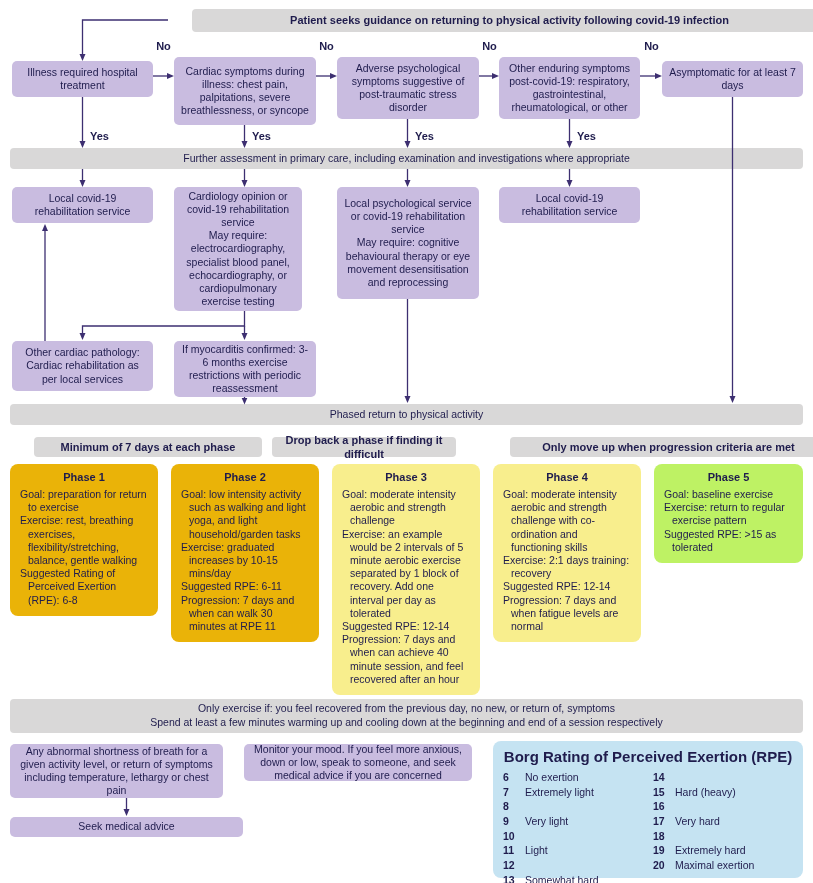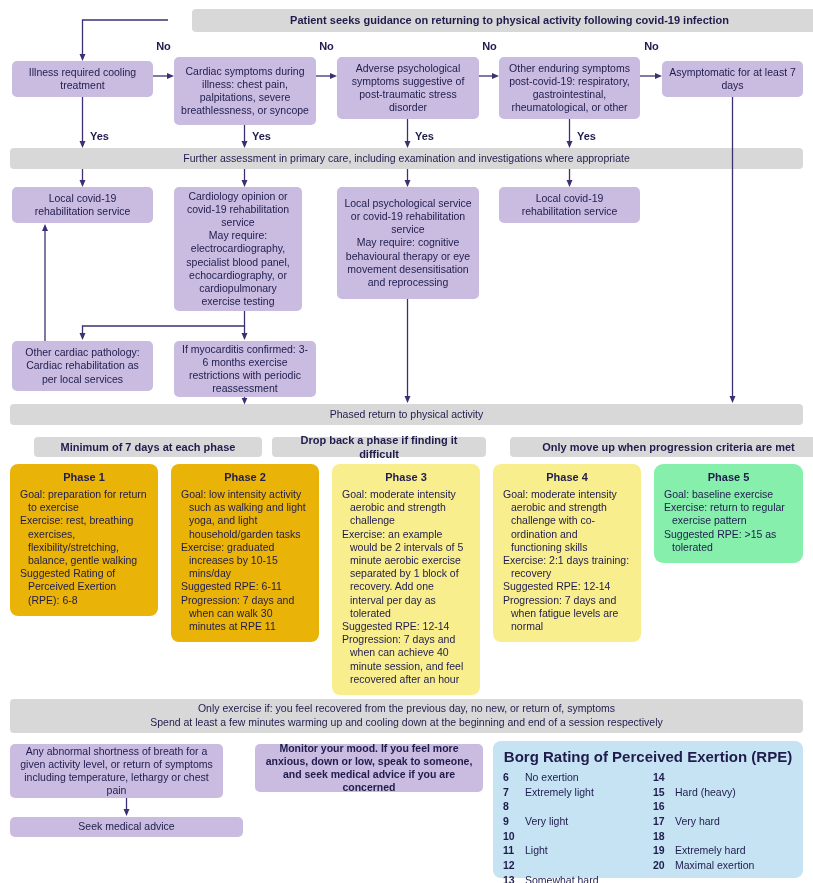--- a/index.html
+++ b/index.html
@@ -19,38 +19,38 @@
     background:#c9bce0; border-radius:5px;
     display:flex; flex-direction:column; align-items:center; justify-content:center;
     text-align:center; font-size:10.5px; line-height:1.26; padding:3px 6px;
   }
   .lbl { font-weight:bold; font-size:11px; text-align:center; }
   .phase { border-radius:8px; padding:7px 10px 9px; font-size:10.5px; line-height:1.26; }
   .phase .ptitle { font-weight:bold; text-align:center; font-size:11px; margin-bottom:3px; }
   .pitem { padding-left:8px; text-indent:-8px; }
   .red    { background:#eab308; }
   .yellow { background:#f8ee8d; }
-  .teal   { background:#86efac;border-radius:9px; }
+  .teal   { background:#bef264; }
   .borg { background:#c5e3f2; border-radius:8px; padding:7px 10px; font-size:10.5px; }
   .borg .btitle { font-weight:bold; text-align:center; font-size:15px; margin-bottom:5px; }
   .bcols { display:flex; }
   .bcol-left { width:150px; flex:none; }
   .bcol-right { flex:1; }
   .brow { display:flex; line-height:1.4; }
   .brow .n { font-weight:bold; width:22px; flex:none; }
   svg.flow { position:absolute; left:0; top:0; pointer-events:none; }
 </style>
 </head>
 <body>
 
 <div id="stage">
 
   <div class="abs banner bold" style="left:168px; top:9px; width:635px; height:23px;">Patient seeks guidance on returning to physical activity following covid-19 infection</div>
 
-  <div class="abs pbox" style="left:12px; top:61px; width:141px; height:36px;">Illness required cooling treatment</div>
+  <div class="abs pbox" style="left:12px; top:61px; width:141px; height:36px;">Illness required hospital treatment</div>
   <div class="abs pbox" style="left:174px; top:57px; width:142px; height:68px;">Cardiac symptoms during illness: chest pain, palpitations, severe breathlessness, or syncope</div>
   <div class="abs pbox" style="left:337px; top:57px; width:142px; height:62px;">Adverse psychological symptoms suggestive of post-traumatic stress disorder</div>
   <div class="abs pbox" style="left:499px; top:57px; width:141px; height:62px;">Other enduring symptoms post-covid-19: respiratory, gastrointestinal, rheumatological, or other</div>
   <div class="abs pbox" style="left:662px; top:61px; width:141px; height:36px;">Asymptomatic for at least 7 days</div>
 
   <span class="abs lbl" style="left:148px; top:40px; width:31px;">No</span>
   <span class="abs lbl" style="left:311px; top:40px; width:31px;">No</span>
   <span class="abs lbl" style="left:474px; top:40px; width:31px;">No</span>
   <span class="abs lbl" style="left:636px; top:40px; width:31px;">No</span>
 
@@ -75,21 +75,21 @@
   <div class="abs pbox" style="left:499px; top:187px; width:141px; height:36px;">
     <div>Local covid-19 rehabilitation service</div>
   </div>
 
   <div class="abs pbox" style="left:12px; top:341px; width:141px; height:50px;">Other cardiac pathology: Cardiac rehabilitation as per local services</div>
   <div class="abs pbox" style="left:174px; top:341px; width:142px; height:56px;">If myocarditis confirmed: 3-6 months exercise restrictions with periodic reassessment</div>
 
   <div class="abs banner" style="left:10px; top:404px; width:793px; height:21px;">Phased return to physical activity</div>
 
   <div class="abs banner bold" style="left:10px; top:437px; width:228px; height:20px;">Minimum of 7 days at each phase</div>
-  <div class="abs banner bold" style="left:248px; top:437px; width:214px; height:20px;">Drop back a phase if finding it difficult</div>
+  <div class="abs banner bold" style="left:248px; top:437px; width:184px; height:20px;">Drop back a phase if finding it difficult</div>
   <div class="abs banner bold" style="left:486px; top:437px; width:317px; height:20px;">Only move up when progression criteria are met</div>
 
   <div class="abs phase red" style="left:10px; top:464px; width:148px;">
     <div class="ptitle">Phase 1</div>
     <div class="pitem">Goal: preparation for return to exercise</div>
     <div class="pitem">Exercise: rest, breathing exercises, flexibility/stretching, balance, gentle walking</div>
     <div class="pitem">Suggested Rating of Perceived Exertion (RPE): 6-8</div>
   </div>
   <div class="abs phase red" style="left:171px; top:464px; width:148px;">
     <div class="ptitle">Phase 2</div>
@@ -119,21 +119,21 @@
     <div class="pitem">Suggested RPE: &gt;15 as tolerated</div>
   </div>
 
   <div class="abs banner" style="left:10px; top:699px; width:793px; height:34px;">
     <div>Only exercise if: you feel recovered from the previous day, no new, or return of, symptoms</div>
     <div>Spend at least a few minutes warming up and cooling down at the beginning and end of a session respectively</div>
   </div>
 
   <div class="abs pbox" style="left:10px; top:744px; width:213px; height:54px;">Any abnormal shortness of breath for a given activity level, or return of symptoms including temperature, lethargy or chest pain</div>
   <div class="abs pbox" style="left:10px; top:817px; width:233px; height:20px;">Seek medical advice</div>
-  <div class="abs pbox" style="left:255px; top:744px; width:228px; height:48px;font-weight:bold;">Monitor your mood. If you feel more anxious, down or low, speak to someone, and seek medical advice if you are concerned</div>
+  <div class="abs pbox" style="left:244px; top:744px; width:228px; height:37px;">Monitor your mood. If you feel more anxious, down or low, speak to someone, and seek medical advice if you are concerned</div>
 
   <div class="abs borg" style="left:493px; top:741px; width:310px; height:137px;">
     <div class="btitle">Borg Rating of Perceived Exertion (RPE)</div>
     <div class="bcols">
       <div class="bcol-left">
         <div class="brow">
             <span class="n">6</span>
             <span>No exertion</span>
           </div>
         <div class="brow">

